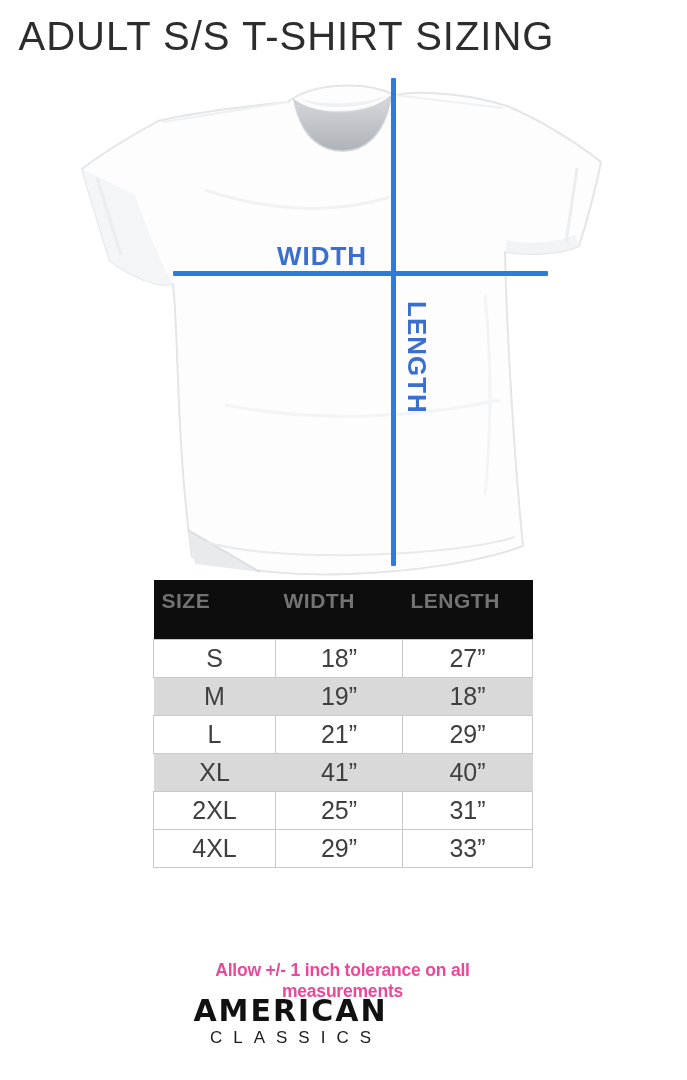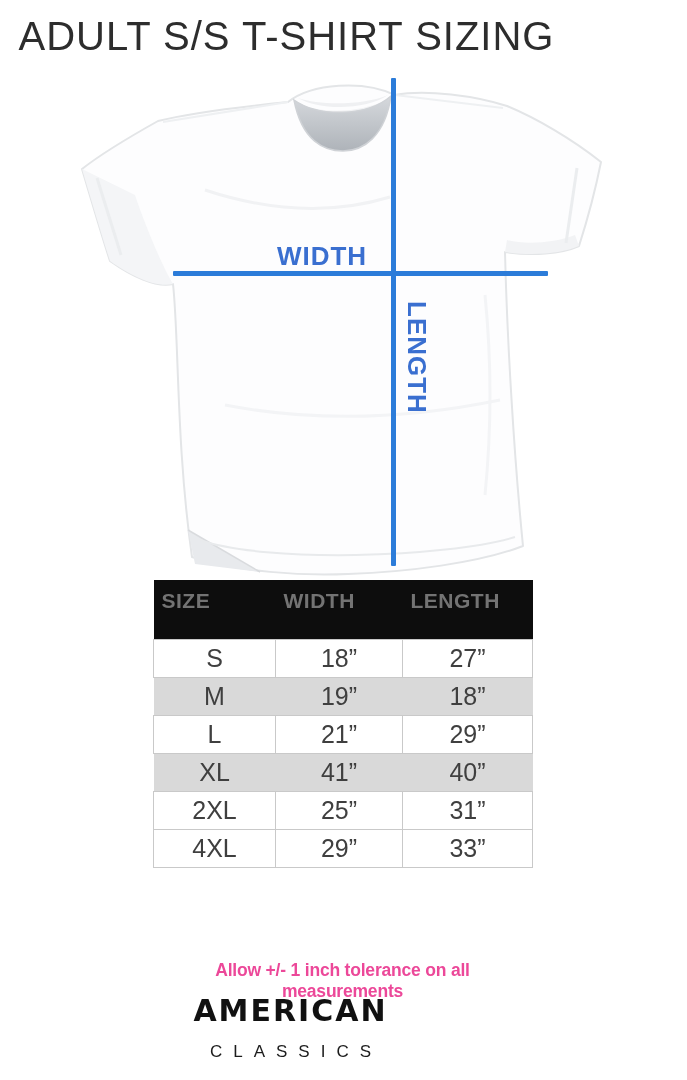--- a/index.html
+++ b/index.html
@@ -52,21 +52,21 @@
     position:absolute;left:153px;top:960px;width:379px;text-align:center;
     color:#ec4899;font-size:17.5px;font-weight:bold;letter-spacing:-0.2px;
   }
   .brand{position:absolute;left:0;top:996px;width:581px;text-align:center;}
   .brand-top{
     font-family:"DejaVu Sans",sans-serif;font-weight:bold;font-size:30px;
     line-height:30px;letter-spacing:2px;color:#111111;
   }
   .brand-bottom{
     font-size:17px;line-height:20px;letter-spacing:11px;padding-left:11px;
-    margin-top:16px;color:#1c1c1c;font-weight:400;
+    margin-top:2px;color:#1c1c1c;font-weight:400;
   }
 </style>
 </head>
 <body>
 
 <div class="page">
 
   <div class="title">ADULT S/S T-SHIRT SIZING</div>
 
   <div class="diagram">

